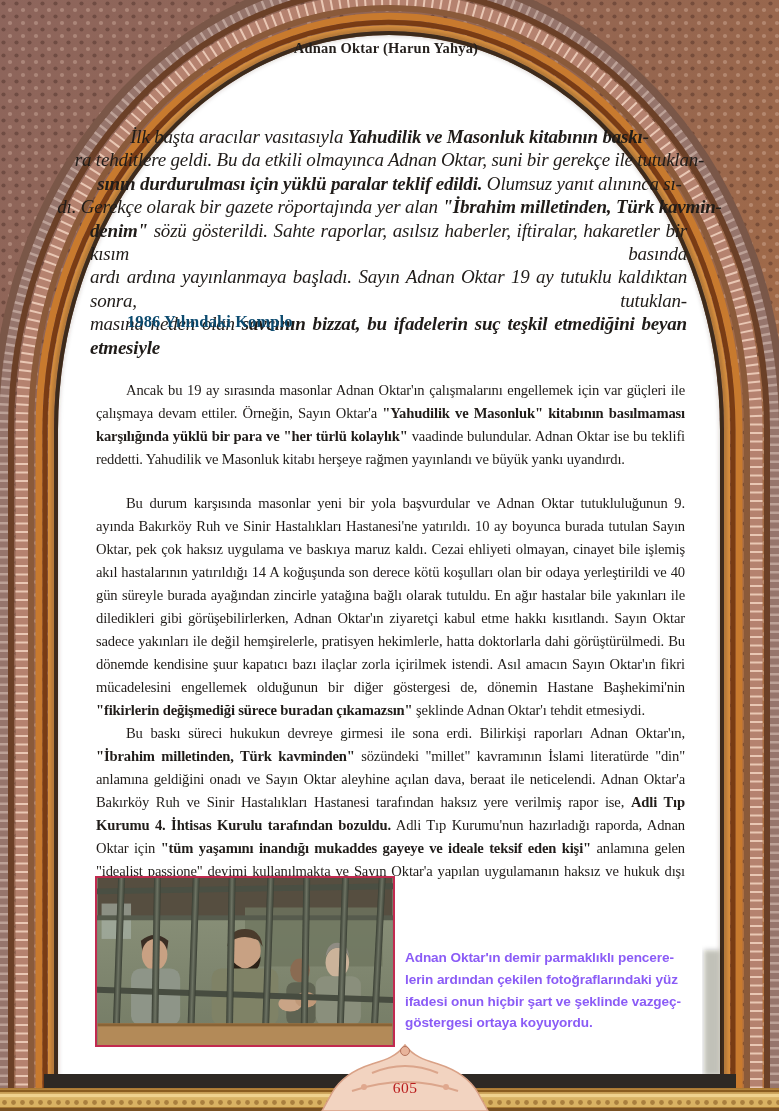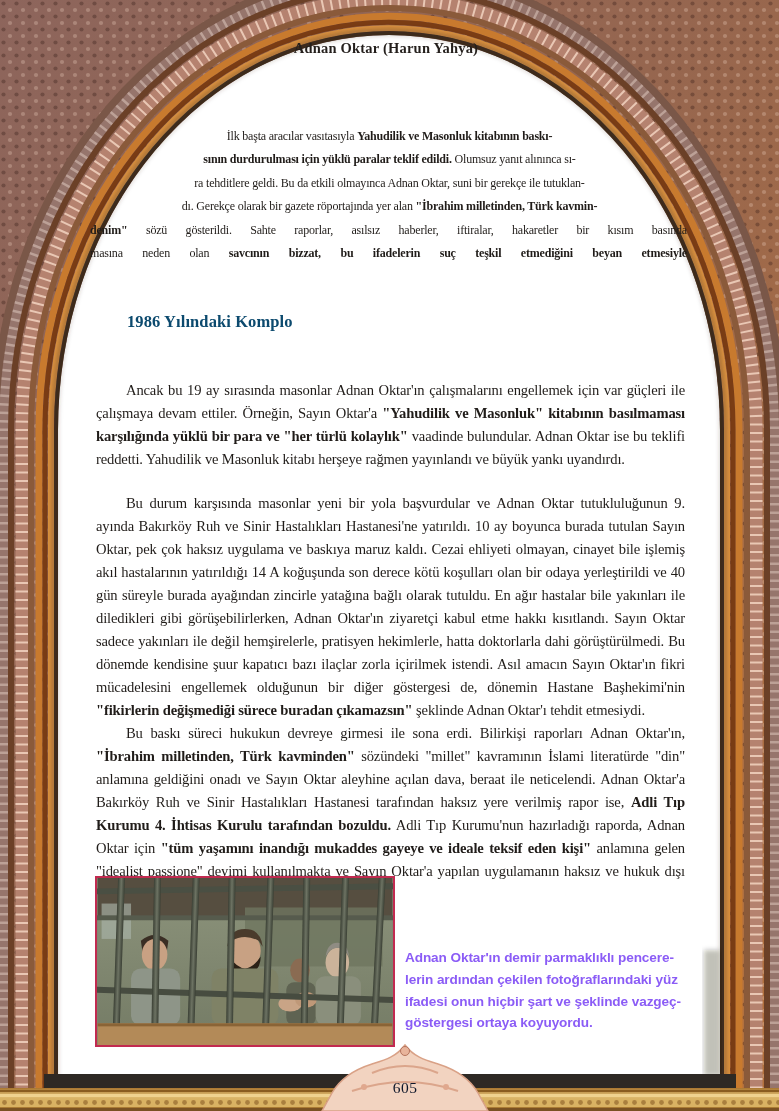--- a/index.html
+++ b/index.html
@@ -8,21 +8,21 @@
     background:#ffffff;overflow:hidden;
     font-family:"Liberation Serif","DejaVu Serif",serif;color:#201c19;
   }
   .frame{position:absolute;left:0;top:0;z-index:1;}
   .content-layer{position:absolute;left:0;top:0;width:779px;height:1111px;z-index:2;}
   .header{
     position:absolute;top:40px;left:0;width:772px;text-align:center;
     font-weight:bold;font-size:14.5px;letter-spacing:.2px;color:#241f1c;
   }
   
-  .para1{position:absolute;top:125px;left:0;width:779px;font-size:12px;letter-spacing:-.2px;line-height:23.4px;}
+  .para1{position:absolute;top:125px;left:0;width:779px;font-size:19px;letter-spacing:-.2px;line-height:23.4px;font-style:italic;}
   .para1 .archline{white-space:nowrap;text-align:center;}
   .para1 .archline:nth-child(n+5){white-space:normal;text-align:justify;text-align-last:justify;margin:0 92px 0 90px;}
   .para1 .archline:nth-child(8){text-align:left;text-align-last:left;}
   .b{font-weight:bold;}
   .heading{
     position:absolute;top:312px;left:127px;margin:0;
     font-size:16.5px;font-weight:bold;color:#0c4a6e;letter-spacing:.1px;
   }
   .para{
     position:absolute;left:96px;width:589px;text-align:justify;
@@ -36,21 +36,21 @@
     border:2.5px solid #c22a50;background:#7e8671;
   }
   .caption{
     position:absolute;left:405px;top:947px;width:300px;
     font-family:"Liberation Sans","DejaVu Sans",sans-serif;
     font-weight:bold;font-size:13.6px;line-height:21.8px;color:#8b5cf6;letter-spacing:-.1px;
   }
   .crest{position:absolute;left:312px;top:1043px;z-index:3;}
   .pagenum{
     position:absolute;left:312px;top:1079px;width:186px;z-index:4;
-    text-align:center;font-size:15.5px;color:#0f172a;letter-spacing:.5px;
+    text-align:center;font-size:15.5px;color:#b91c1c;letter-spacing:.5px;
   }
 </style>
 </head>
 <body>
 
 <div class="sheet">
 
   <svg class="frame" width="779" height="1111" viewBox="0 0 779 1111" aria-hidden="true">
     <defs>
       <linearGradient id="fg" x1="0" y1="0" x2="1" y2="1">
@@ -102,24 +102,25 @@
     <rect x="0" y="1099" width="779" height="8" fill="url(#goldbead)"></rect>
     <rect x="0" y="1108" width="779" height="3" fill="#7a5122"></rect>
   </svg>
 
   <div class="content-layer">
 
     <div class="header">Adnan Oktar (Harun Yahya)</div>
 
     <div class="para1">
         <div class="archline"><span>İlk başta aracılar vasıtasıyla </span><span class="b">Yahudilik ve Masonluk kitabının baskı-</span></div>
+        <div class="archline"><span>ra tehditlere geldi. Bu da etkili olmayınca Adnan Oktar, suni bir gerekçe ile tutuklan-</span></div>
         <div class="archline"><span class="b">sının durdurulması için yüklü paralar teklif edildi.</span><span> Olumsuz yanıt alınınca sı-</span></div>
-        <div class="archline"><span>ra tehditlere geldi. Bu da etkili olmayınca Adnan Oktar, suni bir gerekçe ile tutuklan-</span></div>
         <div class="archline"><span>dı. Gerekçe olarak bir gazete röportajında yer alan </span><span class="b">"İbrahim milletinden, Türk kavmin-</span></div>
         <div class="archline"><span class="b">denim"</span><span> sözü gösterildi. Sahte raporlar, asılsız haberler, iftiralar, hakaretler bir kısım basında</span></div>
+        <div class="archline"><span>ardı ardına yayınlanmaya başladı. Sayın Adnan Oktar 19 ay tutuklu kaldıktan sonra, tutuklan-</span></div>
         <div class="archline"><span>masına neden olan </span><span class="b">savcının bizzat, bu ifadelerin suç teşkil etmediğini beyan etmesiyle</span></div>
       </div>
 
     <h2 class="heading">1986 Yılındaki Komplo</h2>
 
     <div class="para p2"><span>Ancak bu 19 ay sırasında masonlar Adnan Oktar'ın çalışmalarını engellemek için var güçleri ile çalışmaya devam ettiler. Örneğin, Sayın Oktar'a </span><span class="b">"Yahudilik ve Masonluk" kitabının basılmaması karşılığında yüklü bir para ve "her türlü kolaylık"</span><span> vaadinde bulundular. Adnan Oktar ise bu teklifi reddetti. Yahudilik ve Masonluk kitabı herşeye rağmen yayınlandı ve büyük yankı uyandırdı.</span></div>
     <div class="para p3"><span>Bu durum karşısında masonlar yeni bir yola başvurdular ve Adnan Oktar tutukluluğunun 9. ayında Bakırköy Ruh ve Sinir Hastalıkları Hastanesi'ne yatırıldı. 10 ay boyunca burada tutulan Sayın Oktar, pek çok haksız uygulama ve baskıya maruz kaldı. Cezai ehliyeti olmayan, cinayet bile işlemiş akıl hastalarının yatırıldığı 14 A koğuşunda son derece kötü koşulları olan bir odaya yerleştirildi ve 40 gün süreyle burada ayağından zincirle yatağına bağlı olarak tutuldu. En ağır hastalar bile yakınları ile diledikleri gibi görüşebilirlerken, Adnan Oktar'ın ziyaretçi kabul etme hakkı kısıtlandı. Sayın Oktar sadece yakınları ile değil hemşirelerle, pratisyen hekimlerle, hatta doktorlarla dahi görüştürülmedi. Bu dönemde kendisine şuur kapatıcı bazı ilaçlar zorla içirilmek istendi. Asıl amacın Sayın Oktar'ın fikri mücadelesini engellemek olduğunun bir diğer göstergesi de, dönemin Hastane Başhekimi'nin </span><span class="b">"fikirlerin değişmediği sürece buradan çıkamazsın"</span><span> şeklinde Adnan Oktar'ı tehdit etmesiydi.</span></div>
     <div class="para p4"><span>Bu baskı süreci hukukun devreye girmesi ile sona erdi. Bilirkişi raporları Adnan Oktar'ın, </span><span class="b">"İbrahim milletinden, Türk kavminden"</span><span> sözündeki "millet" kavramının İslami literatürde "din" anlamına geldiğini onadı ve Sayın Oktar aleyhine açılan dava, beraat ile neticelendi. Adnan Oktar'a Bakırköy Ruh ve Sinir Hastalıkları Hastanesi tarafından haksız yere verilmiş rapor ise, </span><span class="b">Adli Tıp Kurumu 4. İhtisas Kurulu tarafından bozuldu.</span><span> Adli Tıp Kurumu'nun hazırladığı raporda, Adnan Oktar için </span><span class="b">"tüm yaşamını inandığı mukaddes gayeye ve ideale teksif eden kişi"</span><span> anlamına gelen "idealist passione" deyimi kullanılmakta ve Sayın Oktar'a yapılan uygulamanın haksız ve hukuk dışı olduğu gözler önüne serilmekteydi.</span></div>
 
     <div class="photo">

